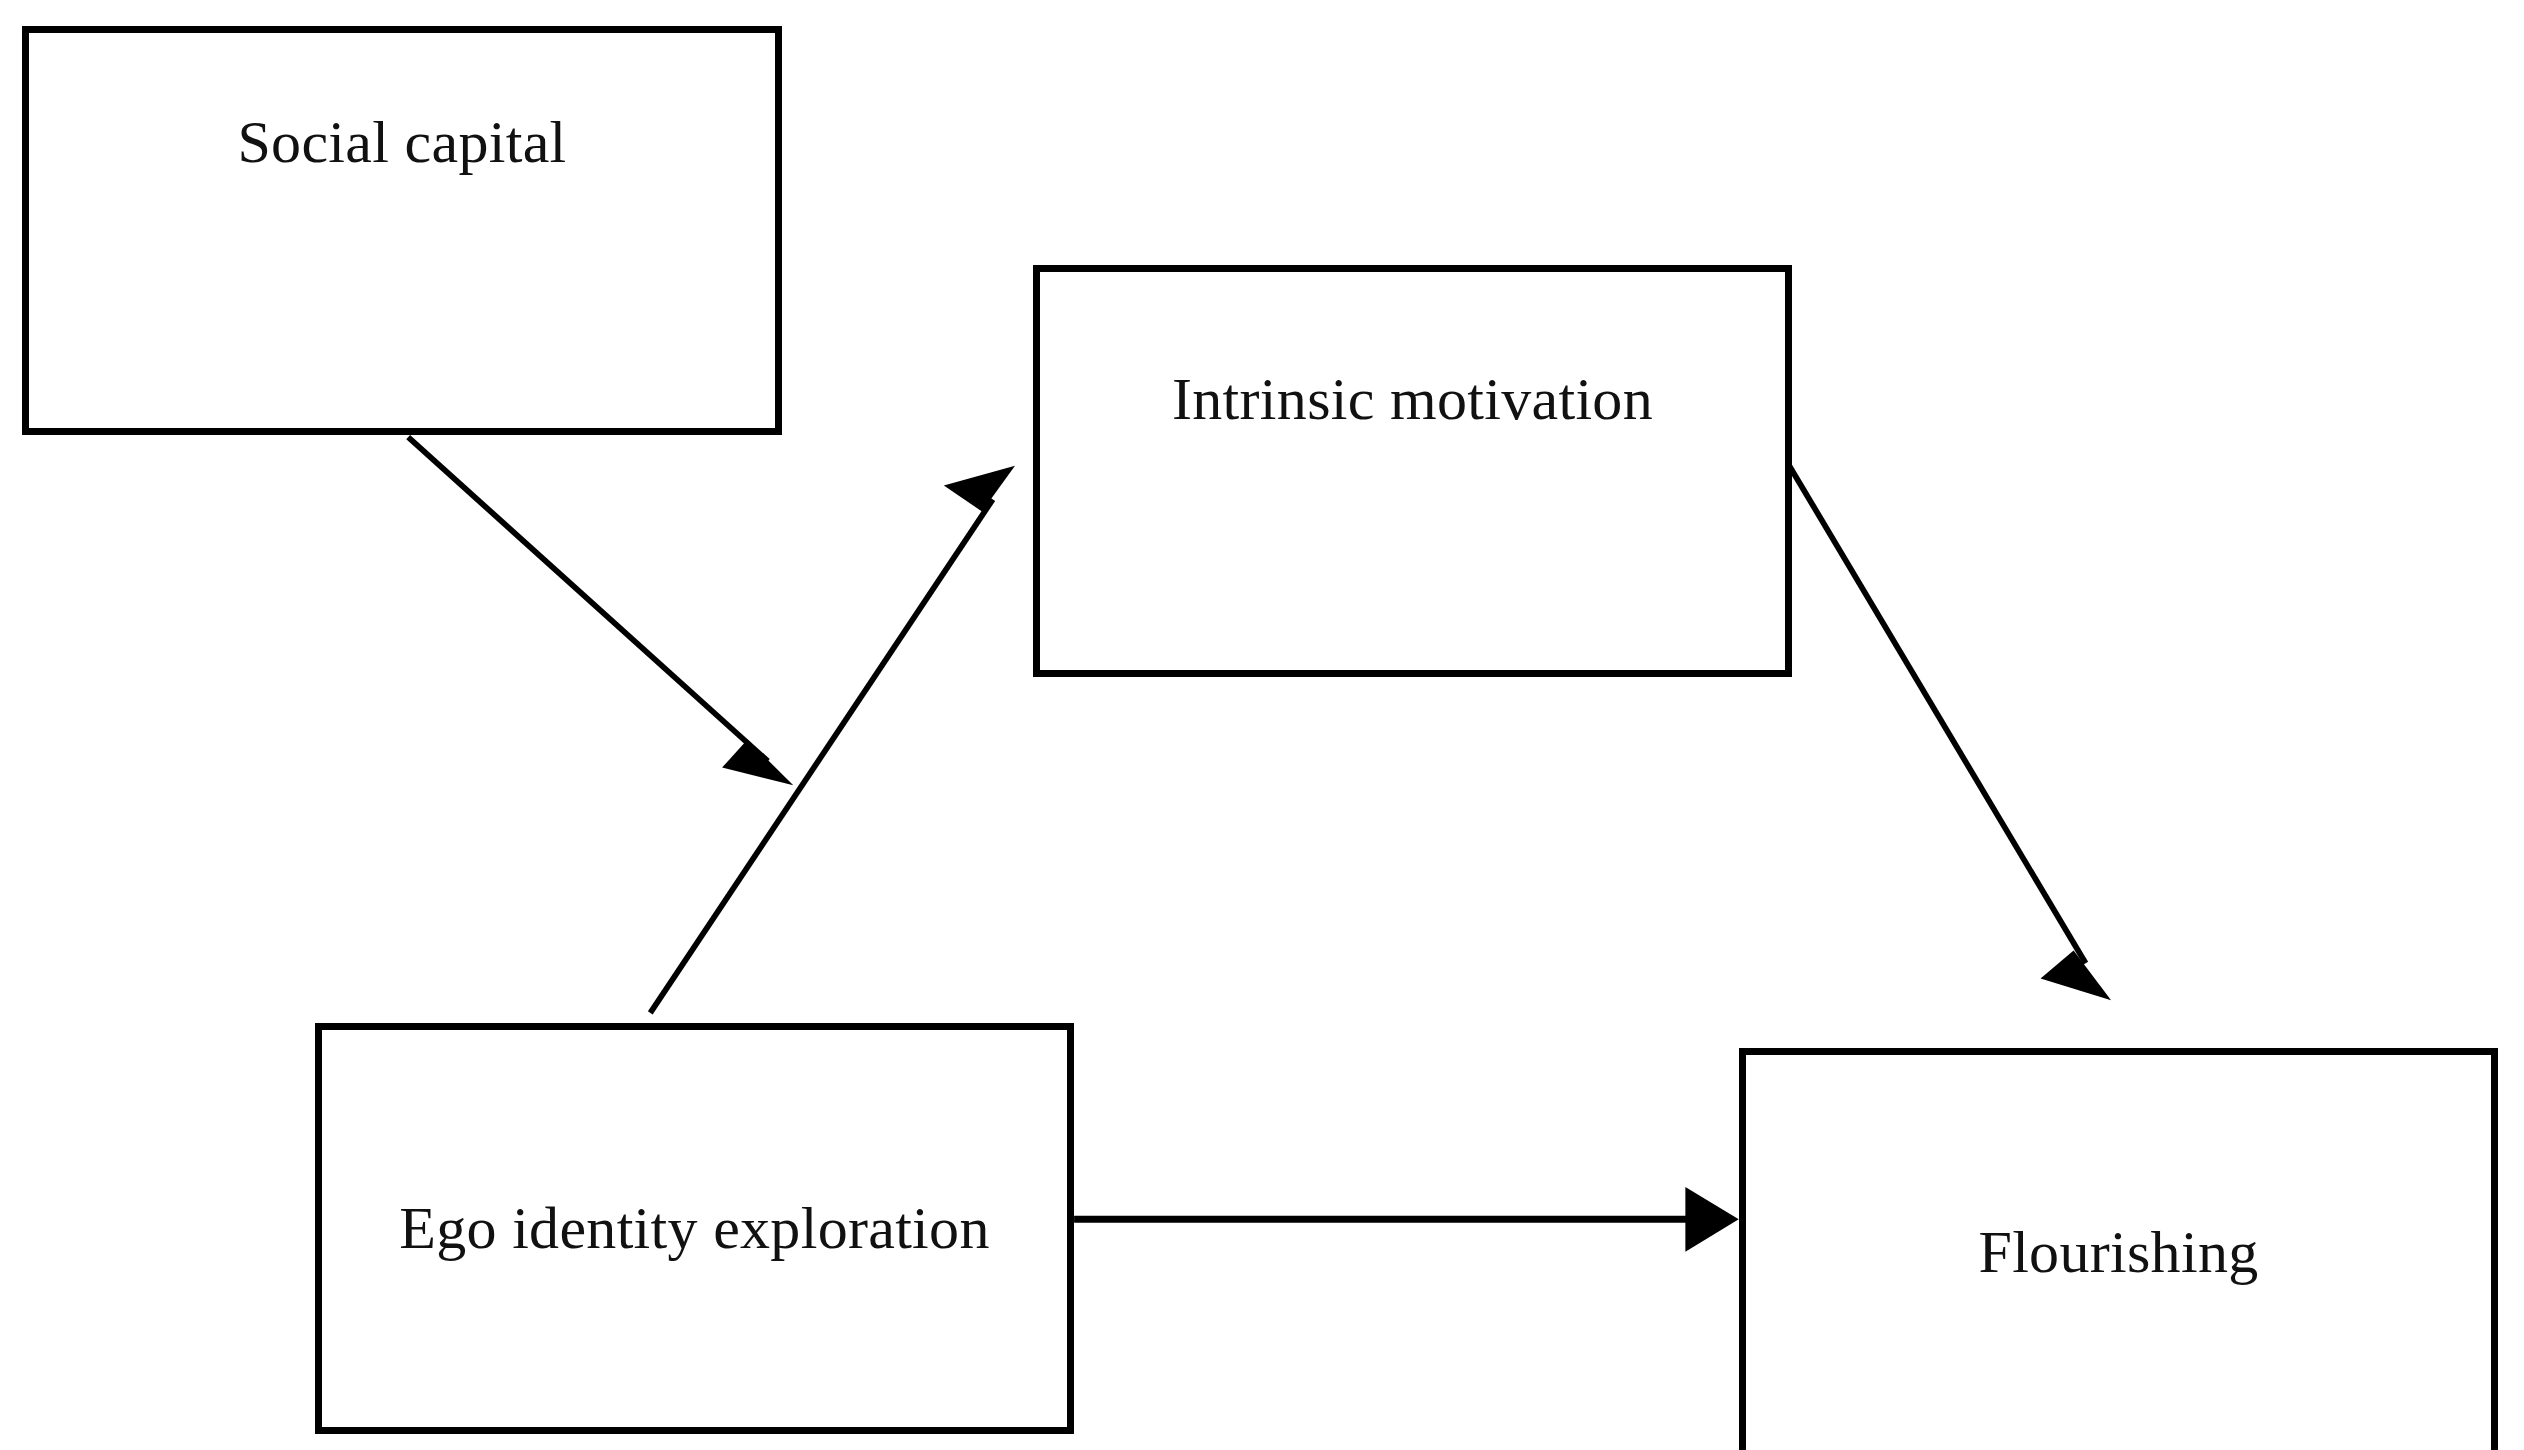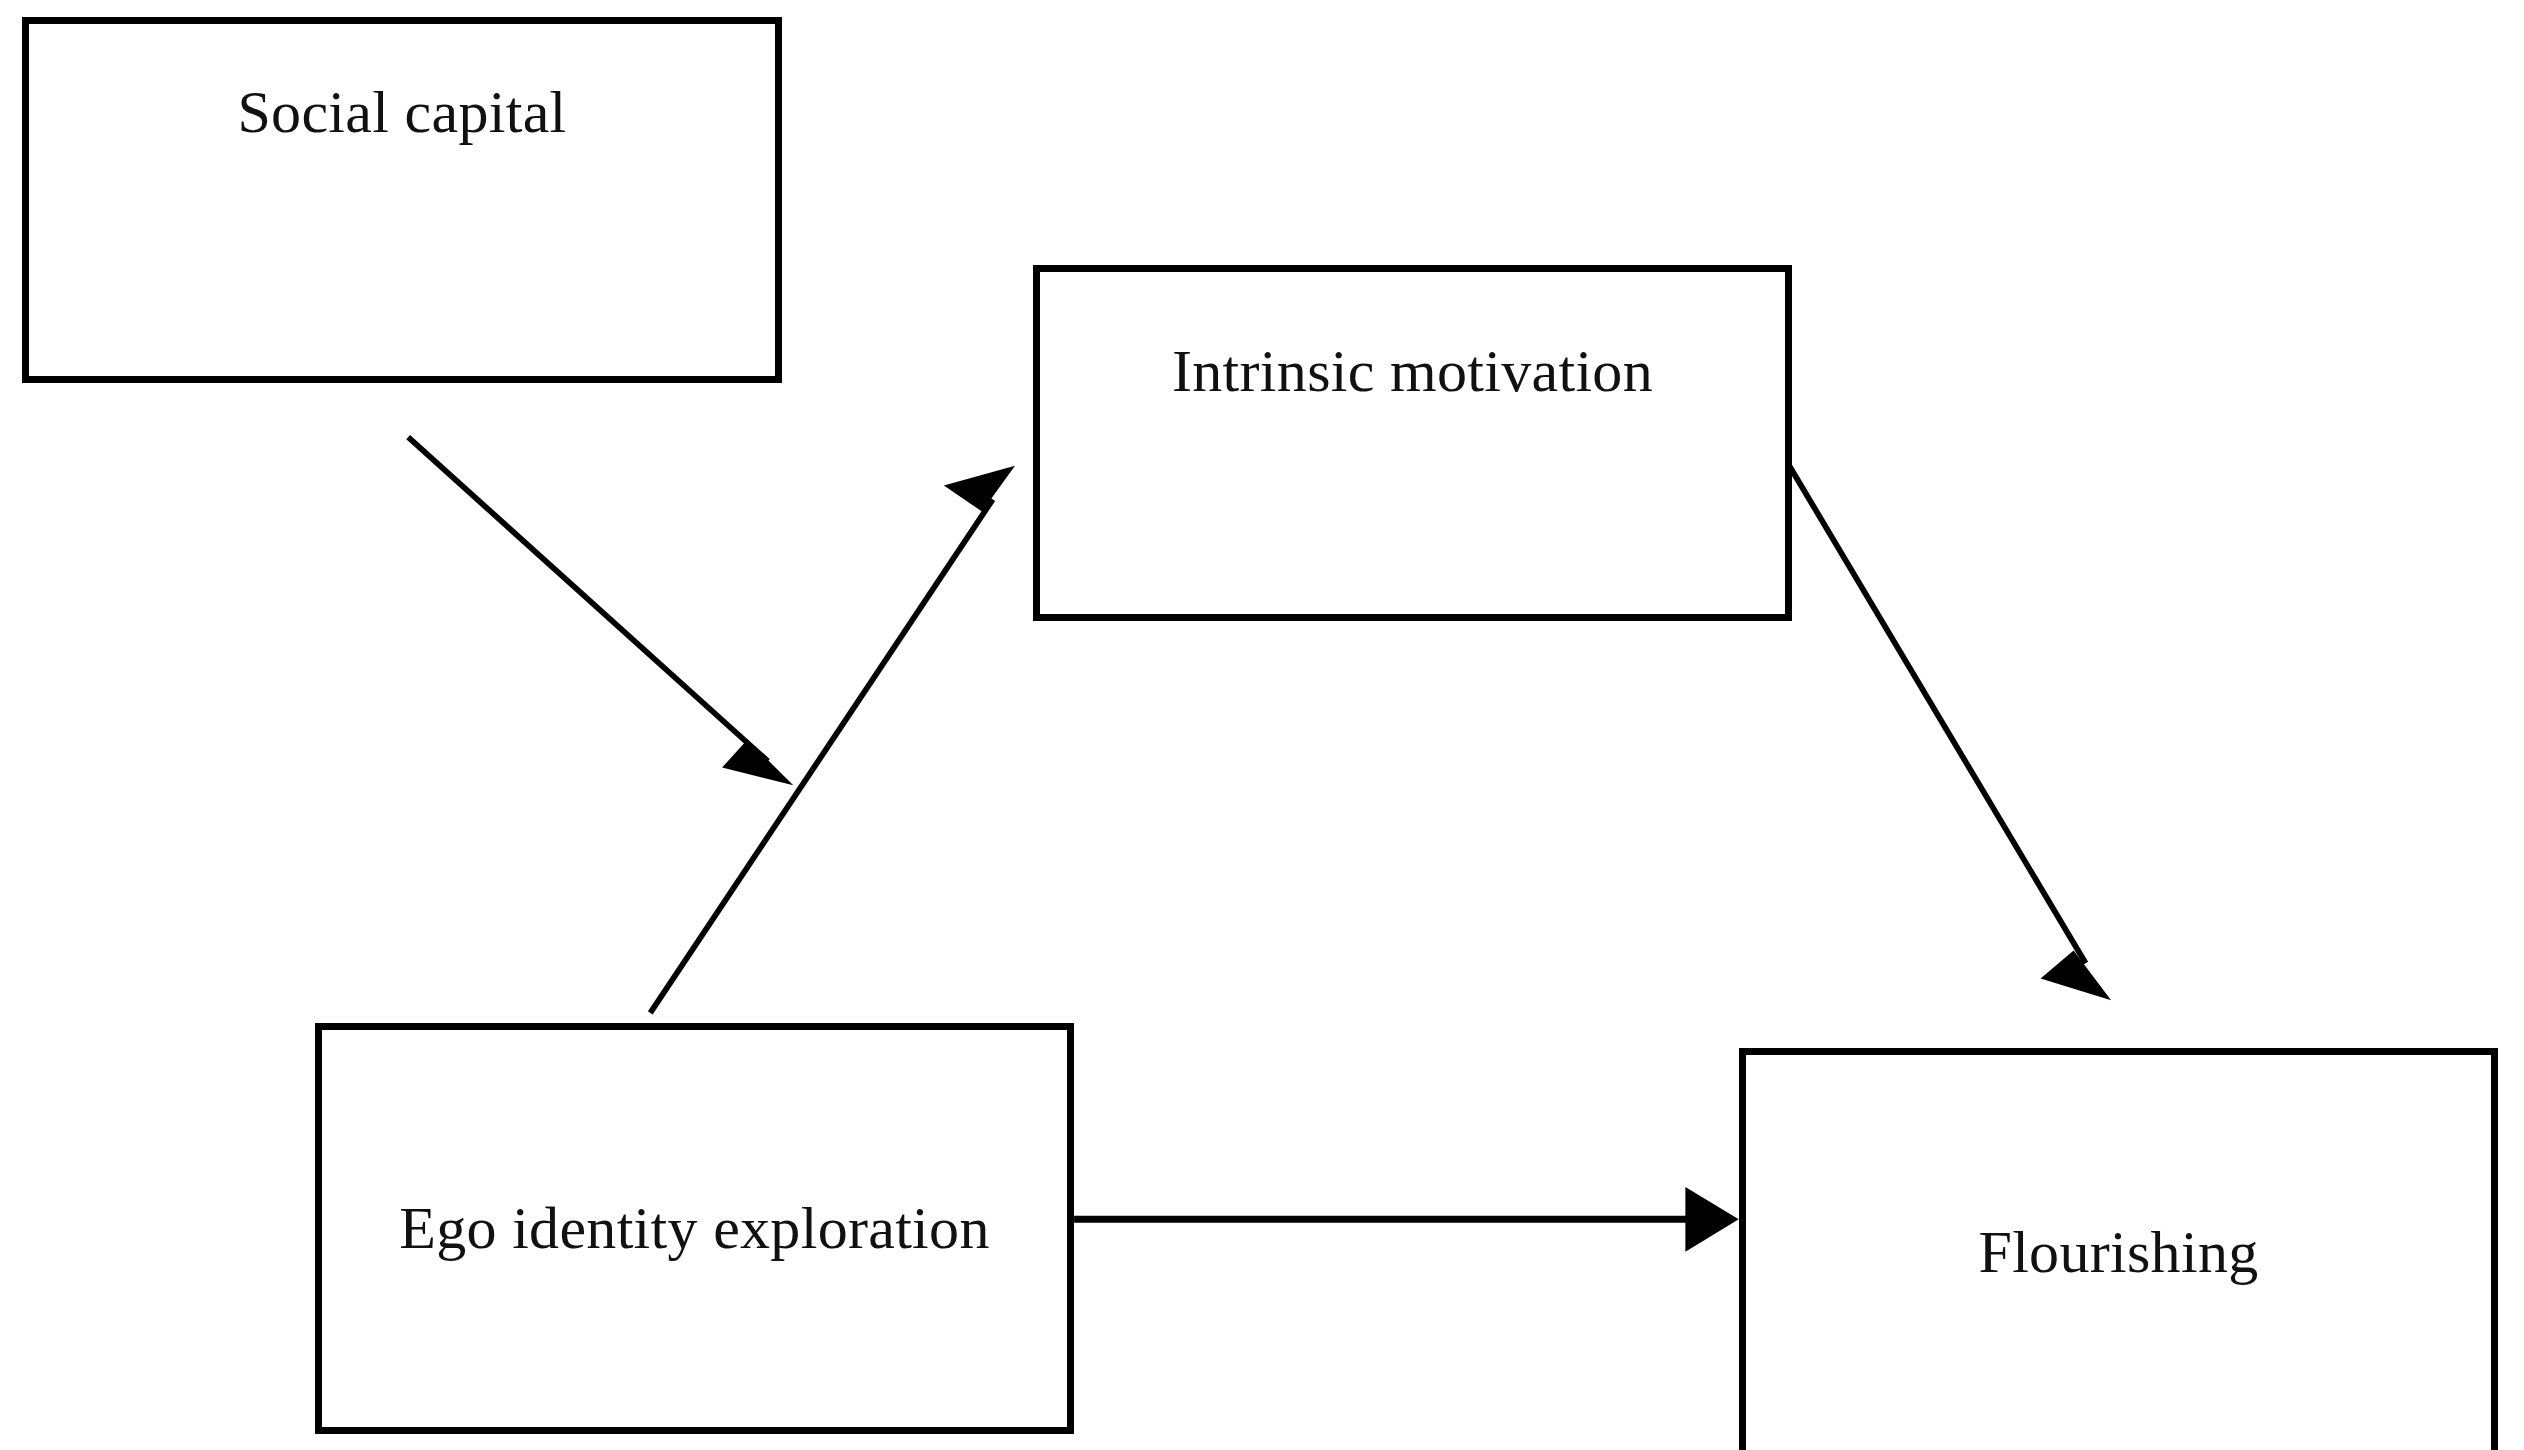--- a/index.html
+++ b/index.html
@@ -40,22 +40,22 @@
     font-family: "Liberation Serif", "DejaVu Serif", serif;
     font-size: 60px;
     line-height: 1.05;
     color: #111111;
     letter-spacing: 0.3px;
     text-align: center;
     white-space: nowrap;
     font-weight: 400;
   }
   
-  #node-social-capital      { left: 22px;   top: 17px;   width: 760px; height: 366px; }
-  #node-intrinsic-motivation{ left: 1033px; top: 265px;  width: 759px; height: 356px; }
+  #node-social-capital      { left: 22px;   top: 26px;   width: 760px; height: 409px; }
+  #node-intrinsic-motivation{ left: 1033px; top: 265px;  width: 759px; height: 412px; }
   #node-ego-identity        { left: 315px;  top: 1023px; width: 759px; height: 411px; }
   #node-flourishing         { left: 1739px; top: 1012px; width: 759px; height: 409px; margin-top: 36px; }
 
   
   #node-social-capital .node-label { transform: translateY(-88px); }
   #node-intrinsic-motivation .node-label { transform: translateY(-72px); }
 </style>
 </head>
 <body>
 

